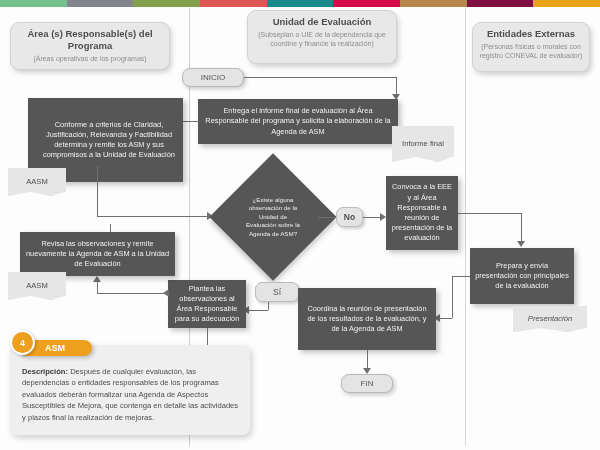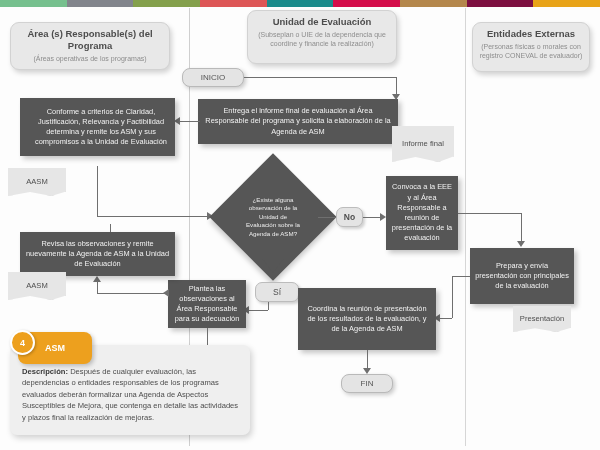--- a/index.html
+++ b/index.html
@@ -186,21 +186,21 @@
   </div>
   <div class="arw down" style="left:392px;top:94px;"></div>
 
   <div class="doc" style="left:392px;top:126px;width:62px;height:36px;">
     <span>Informe final</span>
   </div>
 
   <div class="ln h" style="left:180px;top:121px;width:20px;"></div>
   <div class="arw left" style="left:174px;top:117px;"></div>
 
-  <div class="proc" style="left:20px;top:98px;width:155px;height:58px;padding-left:12px;">
+  <div class="proc" style="left:28px;top:98px;width:155px;height:84px;padding-left:12px;">
     <span>Conforme a criterios de Claridad, Justificación, Relevancia y Factibilidad determina y remite los ASM y sus compromisos a la Unidad de Evaluación</span>
   </div>
 
   <div class="doc" style="left:8px;top:168px;width:58px;height:28px;">
     <span>AASM</span>
   </div>
 
   <div class="ln v" style="left:97px;top:166px;height:50px;"></div>
   <div class="ln h" style="left:97px;top:216px;width:116px;"></div>
   <div class="arw right" style="left:207px;top:212px;"></div>
@@ -222,21 +222,21 @@
   </div>
 
   <div class="ln h" style="left:458px;top:213px;width:63px;"></div>
   <div class="ln v" style="left:521px;top:213px;height:32px;"></div>
   <div class="arw down" style="left:517px;top:241px;"></div>
 
   <div class="proc" style="left:470px;top:248px;width:104px;height:56px;">
     <span>Prepara y envía presentación con principales de la evaluación</span>
   </div>
 
-  <div class="doc" style="left:513px;top:306px;width:58px;height:26px;">
+  <div class="doc" style="left:513px;top:306px;width:74px;height:26px;font-style:italic;">
     <span>Presentación</span>
   </div>
 
   <div class="ln h" style="left:452px;top:276px;width:18px;"></div>
   <div class="ln v" style="left:452px;top:276px;height:42px;"></div>
   <div class="ln h" style="left:440px;top:318px;width:12px;"></div>
   <div class="arw left" style="left:434px;top:314px;"></div>
 
   <div class="arw bigdown" style="left:262px;top:258px;"></div>
   <div class="blabel" style="left:255px;top:282px;width:44px;height:20px;">
@@ -273,21 +273,21 @@
 
   <div class="ln v" style="left:367px;top:350px;height:22px;"></div>
   <div class="arw down" style="left:363px;top:368px;"></div>
 
   <div class="term" style="left:341px;top:374px;width:52px;height:19px;">
     <span>FIN</span>
   </div>
 
   <div id="desc-panel" style="left:10px;top:345px;width:240px;height:90px;"></div>
 
-  <div id="desc-tab" style="left:18px;top:332px;width:74px;height:32px;">
+  <div id="desc-tab" style="left:18px;top:340px;width:74px;height:16px;">
     <span>ASM</span>
   </div>
 
   <div id="desc-badge" style="left:10px;top:330px;">
     <span>4</span>
   </div>
 
   <div id="desc-text" style="left:22px;top:366px;width:218px;">
     <b>Descripción:</b>
     <span>Después de cualquier evaluación, las dependencias o entidades responsables de los programas evaluados deberán formalizar una Agenda de Aspectos Susceptibles de Mejora, que contenga en detalle las actividades y plazos final la realización de mejoras.</span>

